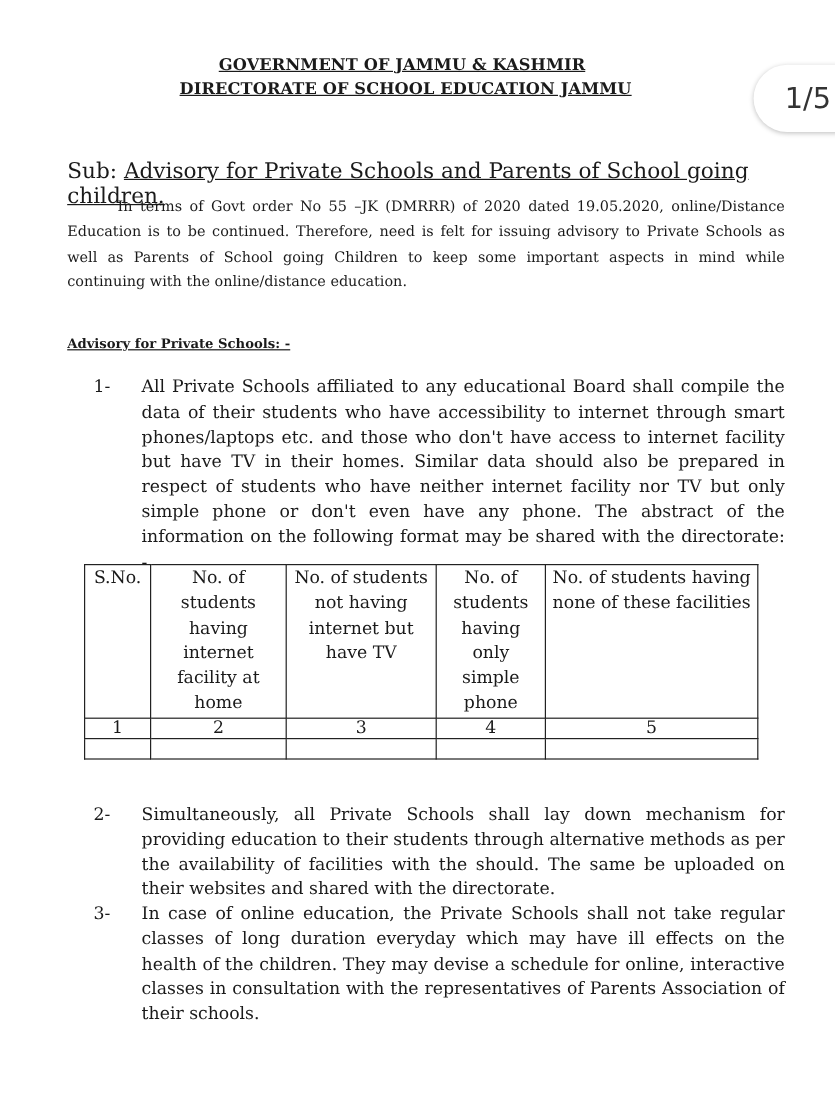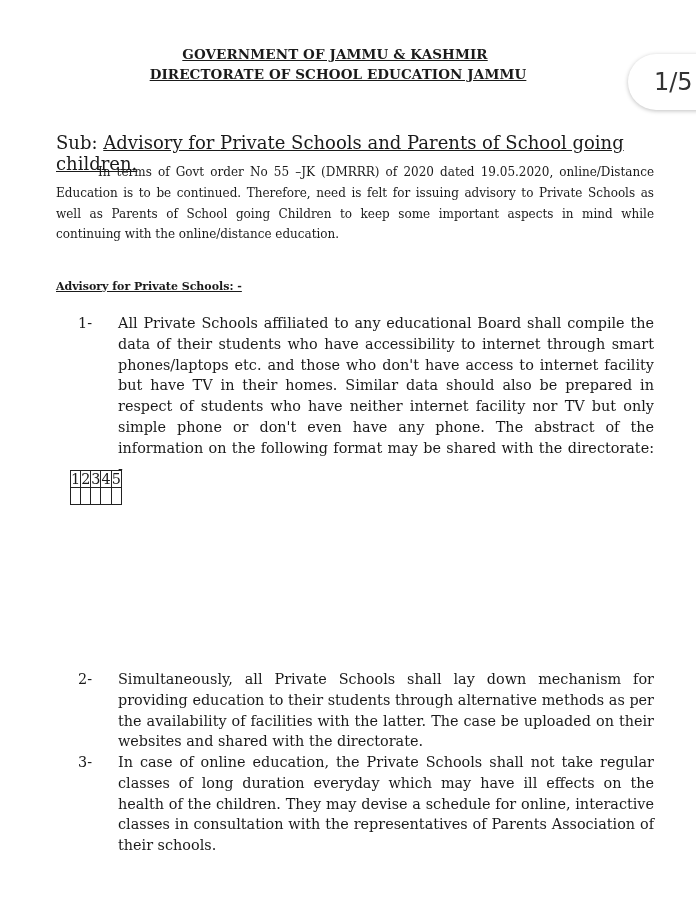--- a/index.html
+++ b/index.html
@@ -53,38 +53,45 @@
 
 <div class="adv">Advisory for Private Schools: -</div>
 
 <div class="item i1">
   <span class="num">1-</span>
   <span class="txt">All Private Schools affiliated to any educational Board shall compile the data of their students who have accessibility to internet through smart phones/laptops etc. and those who don't have access to internet facility but have TV in their homes. Similar data should also be prepared in respect of students who have neither internet facility nor TV but only simple phone or don't even have any phone. The abstract of the information on the following format may be shared with the directorate: -</span>
 </div>
 
 <table class="fmt">
   <tbody>
+      <tr>
+    <td class="c1">S.No.</td>
+    <td class="c2">No. of students having internet facility at home</td>
+    <td class="c3">No. of students not having internet but have TV</td>
+    <td class="c4">No. of students having only simple phone</td>
+    <td class="c5">No. of students having none of these facilities</td>
+  </tr>
   <tr class="nums">
     <td>1</td>
     <td>2</td>
     <td>3</td>
     <td>4</td>
     <td>5</td>
   </tr>
   <tr class="empty">
     <td></td>
     <td></td>
     <td></td>
     <td></td>
     <td></td>
   </tr>
 </tbody>
   </table>
 
 <div class="item i2">
   <span class="num">2-</span>
-  <span class="txt">Simultaneously, all Private Schools shall lay down mechanism for providing education to their students through alternative methods as per the availability of facilities with the latter. The case be uploaded on their websites and shared with the directorate.</span>
+  <span class="txt">Simultaneously, all Private Schools shall lay down mechanism for providing education to their students through alternative methods as per the availability of facilities with the should. The same be uploaded on their websites and shared with the directorate.</span>
 </div>
 
 <div class="item i3">
   <span class="num">3-</span>
   <span class="txt">In case of online education, the Private Schools shall not take regular classes of long duration everyday which may have ill effects on the health of the children. They may devise a schedule for online, interactive classes in consultation with the representatives of Parents Association of their schools.</span>
 </div>
 
 </body></html>

